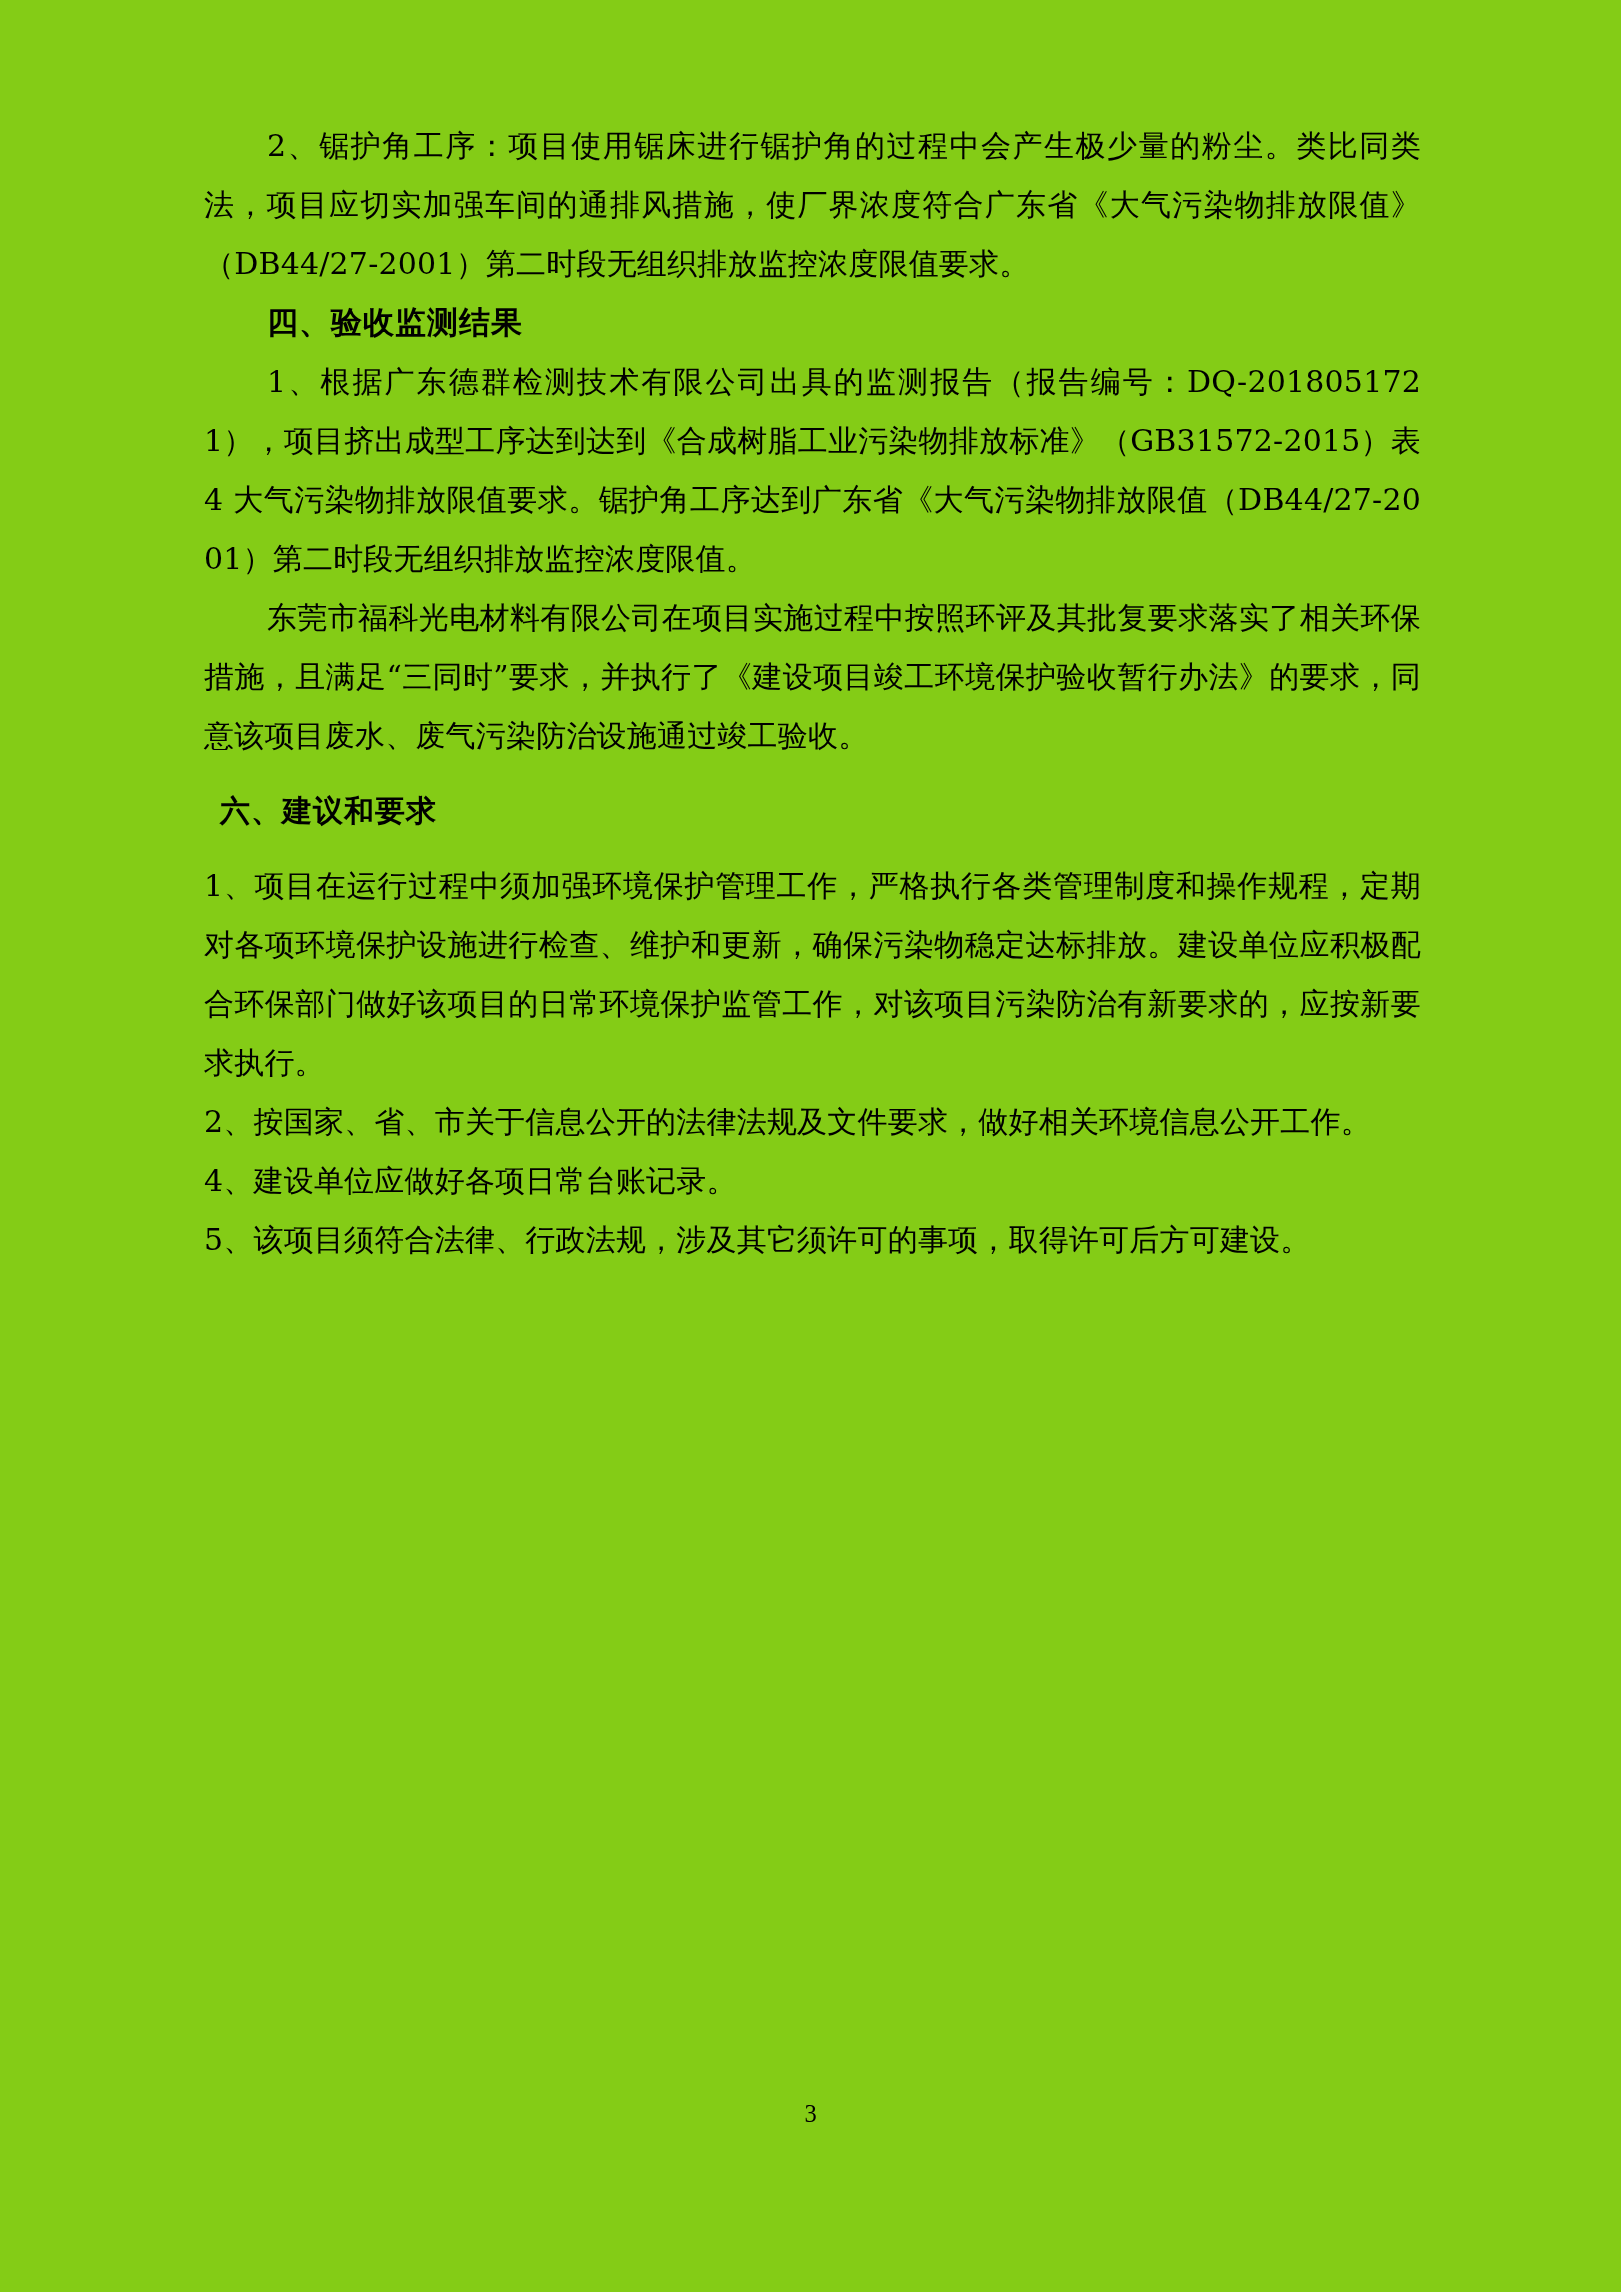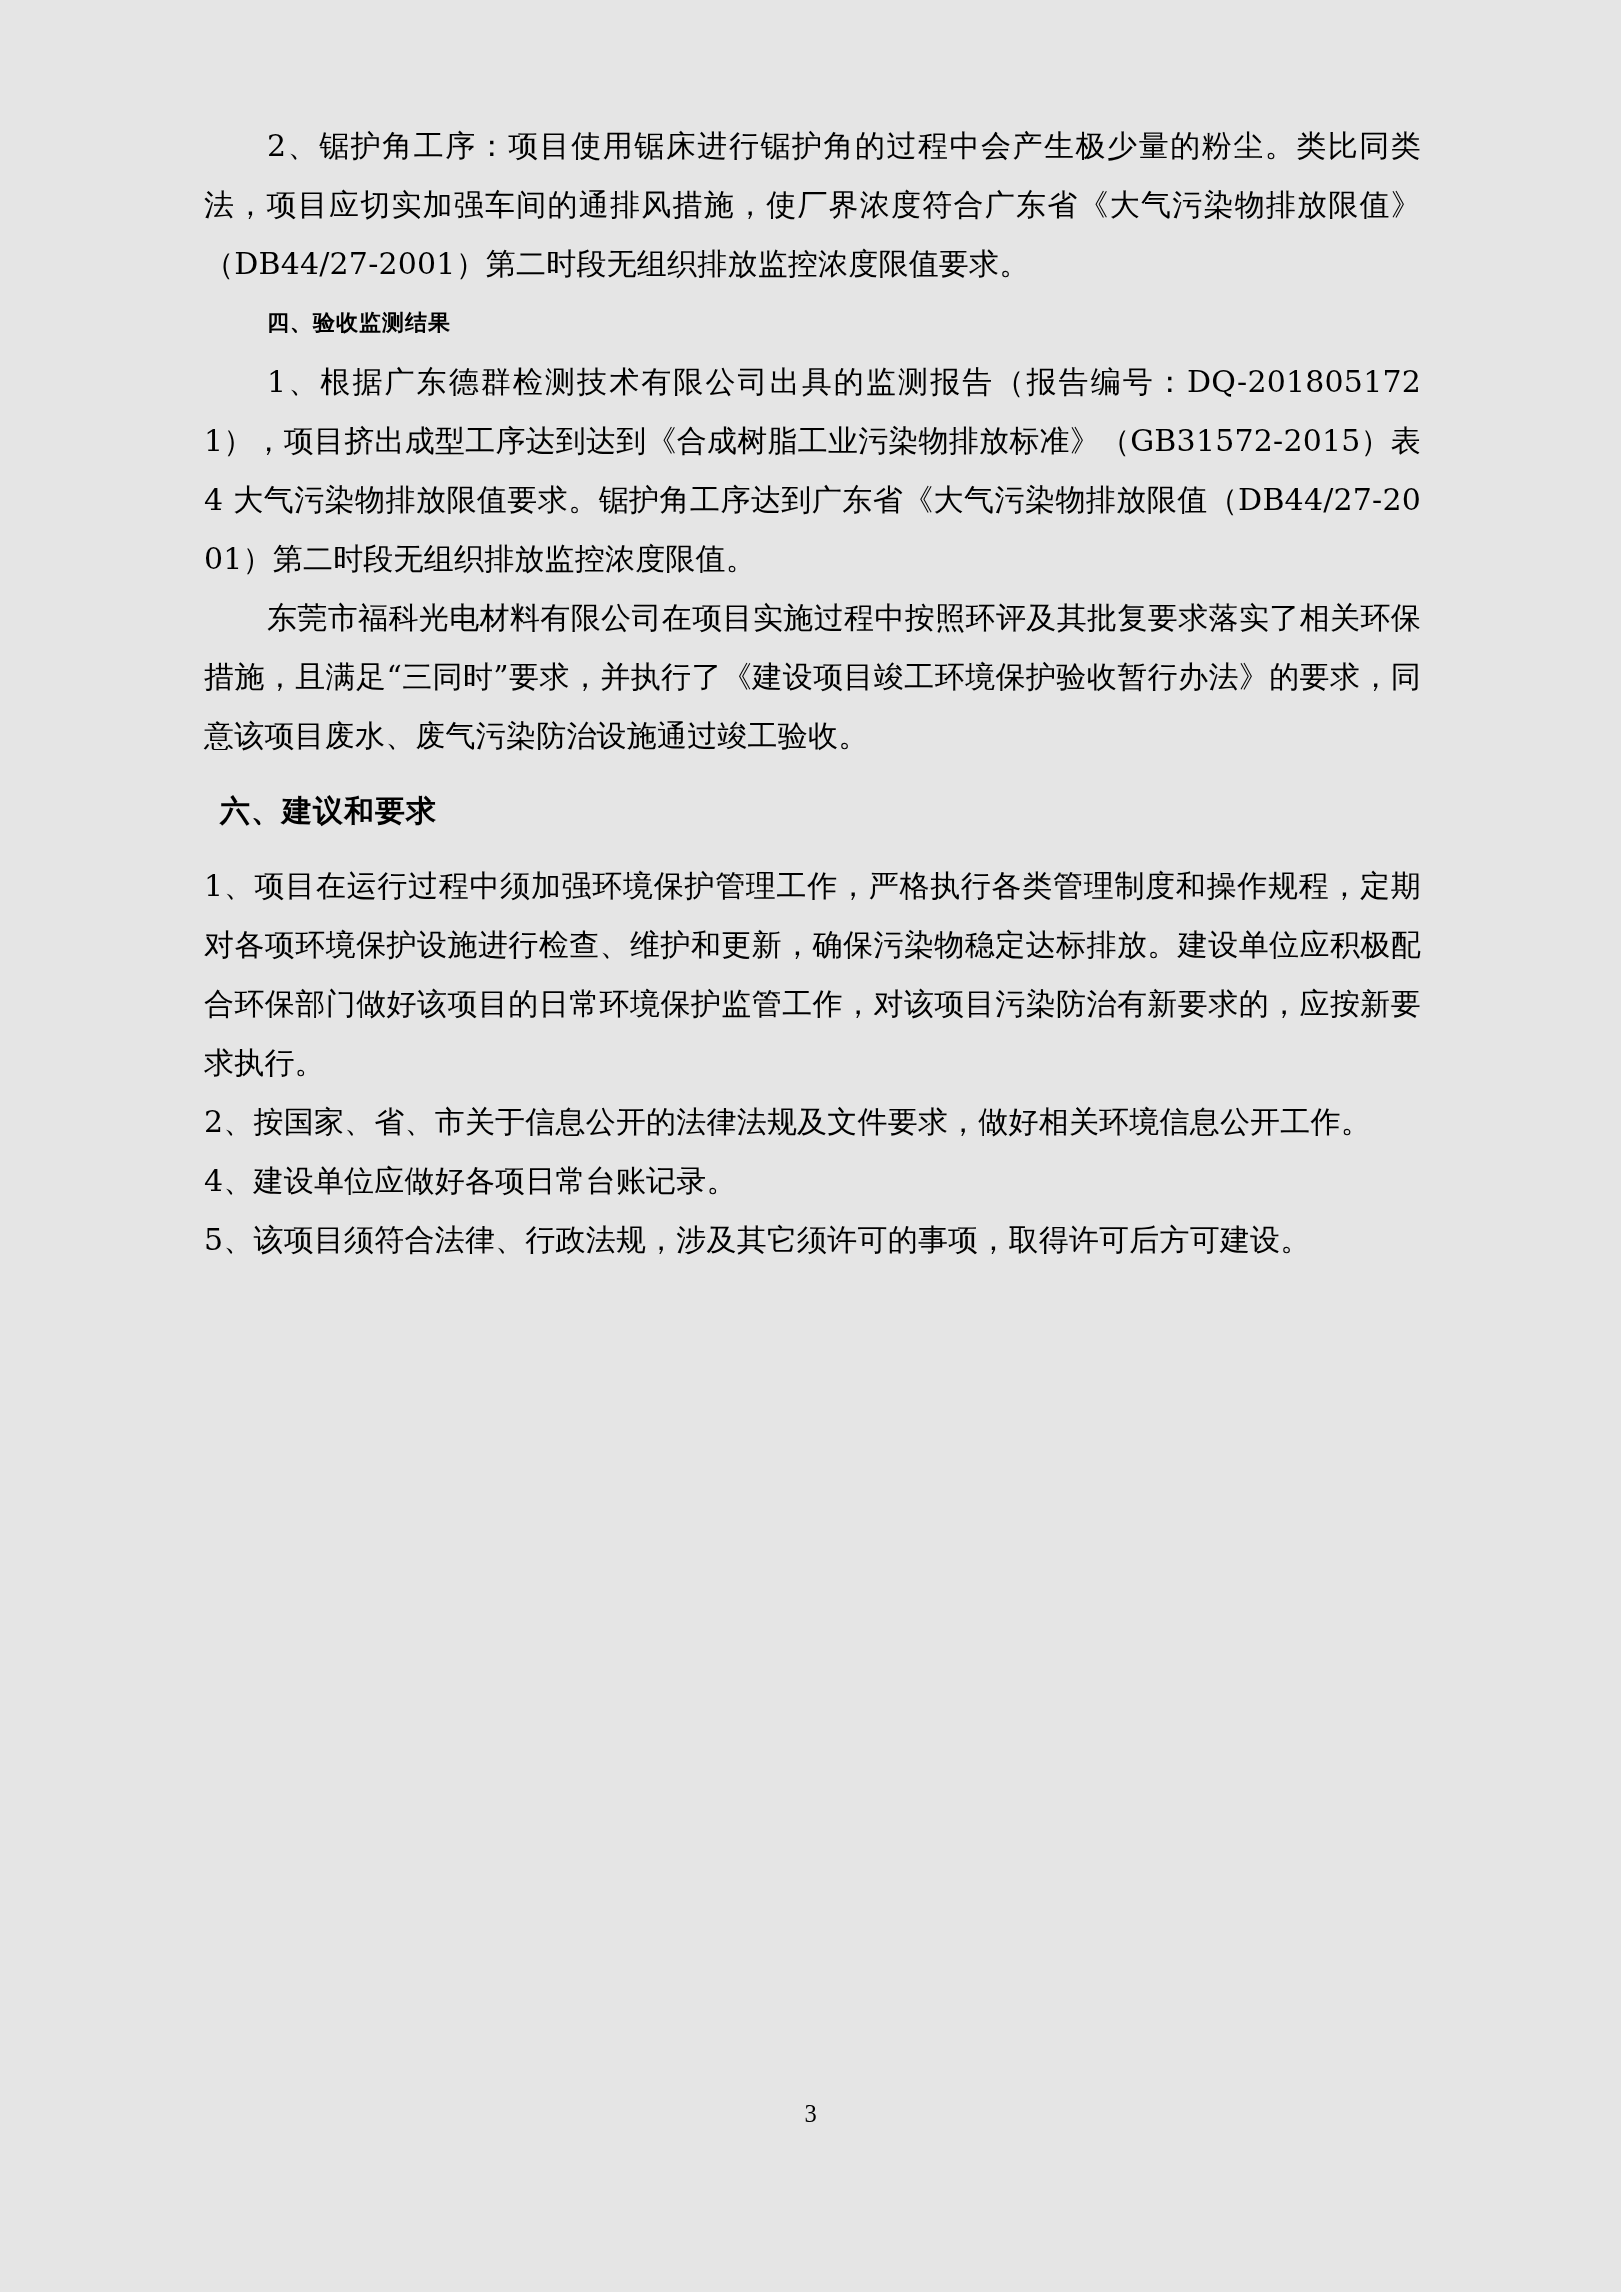--- a/index.html
+++ b/index.html
@@ -8,21 +8,21 @@
     background: #ffffff;
   }
   body {
     font-family: "DejaVu Serif", "Liberation Serif", serif;
     color: #000000;
   }
   .page {
     position: relative;
     width: 1621px;
     height: 2293px;
-    background: #e5e5e5;
+    background: #84cc16;
     box-sizing: border-box;
     overflow: hidden;
   }
   .content {
     position: absolute;
     left: 204px;
     top: 116px;
     width: 1217px;
   }
   
@@ -36,21 +36,21 @@
     word-break: break-all;
   }
   .indent {
     text-indent: 63px;
   }
   .noindent {
     text-indent: 0;
   }
   
   .heading {
-    font-size: 22px;
+    font-size: 31px;
     line-height: 59px;
     font-weight: bold;
     text-indent: 63px;
     margin: 0;
     letter-spacing: 1px;
   }
   .heading-flush {
     font-size: 30px;
     line-height: 59px;
     font-weight: bold;

